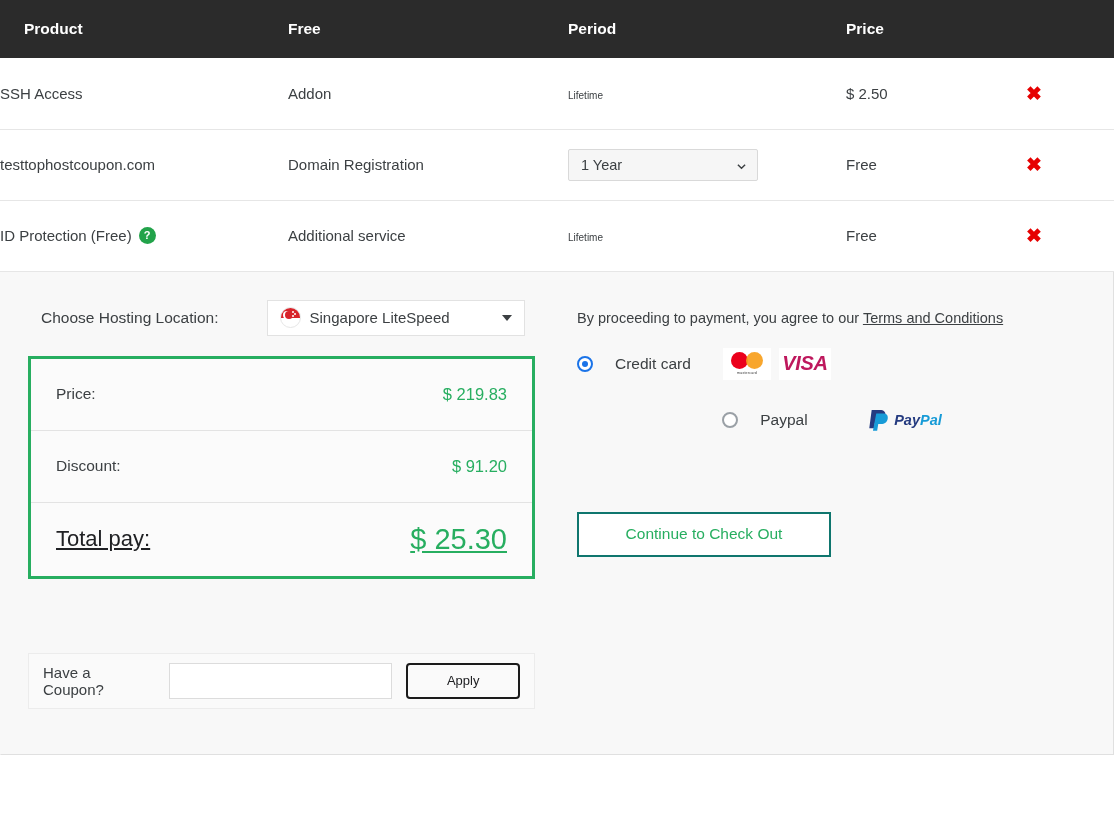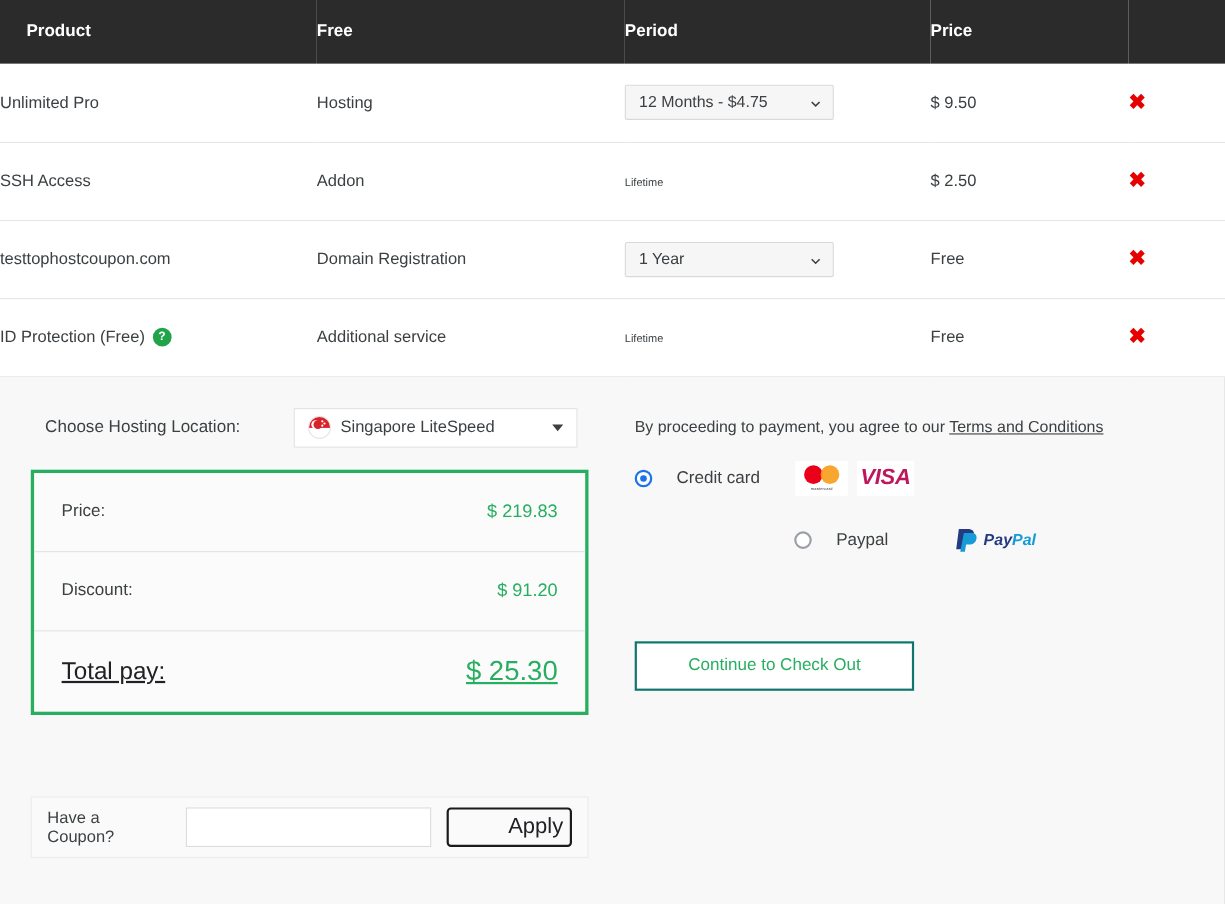--- a/index.html
+++ b/index.html
@@ -176,21 +176,21 @@
   .t-row:last-child { border-bottom: none; }
   .t-label { font-size: 15.5px; color: #3c4043; }
   .t-value { font-size: 16.5px; color: #27ae60; }
   .t-row.total { height: 73px; }
   .t-row.total .t-label {
     font-size: 22px;
     color: #202124;
     text-decoration: underline;
   }
   .t-row.total .t-value {
-    font-size: 25px;
+    font-size: 29px;
     color: #27ae60;
     text-decoration: underline;
   }
 
   
   .coupon {
     position: absolute;
     left: 27px; top: 381px;
     width: 507px; height: 56px;
     background: #fafafa;
@@ -210,24 +210,23 @@
     color: #3c4043;
     padding: 0 8px;
   }
   .coupon-apply {
     margin-left: 14px;
     width: 114px; height: 36px;
     background: #fafafa;
     border: 2px solid #1b1b1b;
     border-radius: 4px;
     font-family: "Liberation Sans", sans-serif;
-    font-size: 20px;
+    font-size: 13px;
     color: #202124;
     cursor: pointer;
-    text-align: right;
   }
 
   
   .rightcol {
     position: absolute;
     left: 576px; top: 0;
     width: 510px;
   }
   .terms {
     padding-top: 38px;
@@ -326,46 +325,20 @@
       <tr>
         <th class="col-product">Product</th>
         <th class="col-type h-type">Free</th>
         <th class="col-period">Period</th>
         <th class="col-price">Price</th>
         <th class="col-remove"></th>
       </tr>
     </thead>
     <tbody>
 
-      <tr>
-        <td class="c-product">
-          <div class="cell-inner">
-            <span>Unlimited Pro</span>
-          </div>
-        </td>
-        <td class="c-type">
-          <span>Hosting</span>
-        </td>
-        <td class="c-period">
-          <span class="select-wrap">
-            <select class="period-select">
-              <option>12 Months - $4.75</option>
-            </select>
-            <svg class="chev" viewBox="0 0 10 10">
-              <path d="M1 3 L5 7 L9 3" fill="none" stroke="#3c4043" stroke-width="1.6"></path>
-            </svg>
-          </span>
-        </td>
-        <td class="c-price">
-          <span>$ 9.50</span>
-        </td>
-        <td class="c-remove">
-          <span class="remove-x">✖</span>
-        </td>
-      </tr>
 
       <tr>
         <td class="c-product">
           <div class="cell-inner">
             <span>SSH Access</span>
           </div>
         </td>
         <td class="c-type">
           <span>Addon</span>
         </td>

